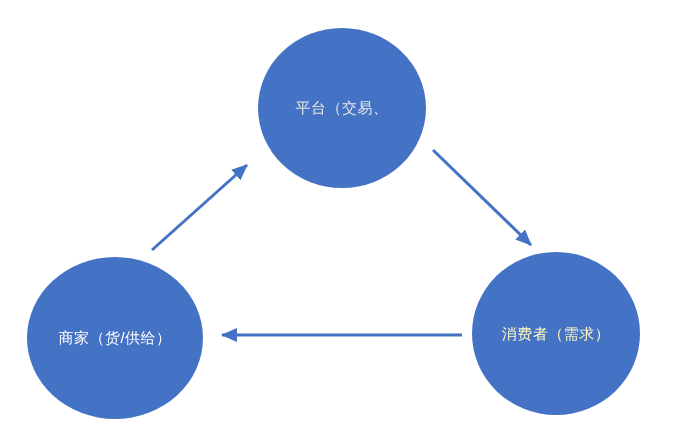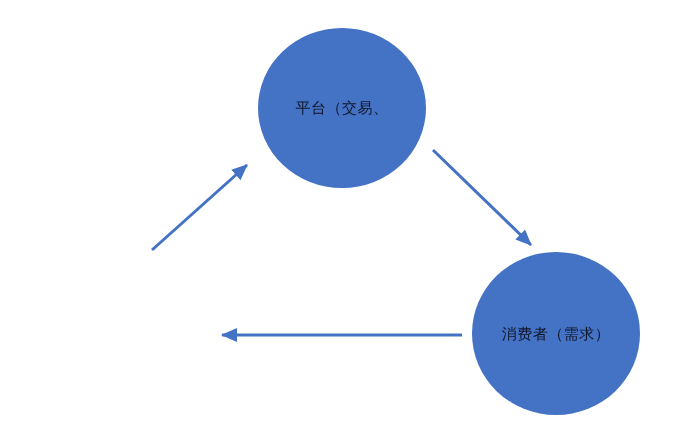--- a/index.html
+++ b/index.html
@@ -70,26 +70,31 @@
     <defs>
       <marker id="arrowhead" markerUnits="userSpaceOnUse" markerWidth="16" markerHeight="14" refX="15" refY="7" orient="auto">
         <polygon class="arrow-head" points="0,0 16,7 0,14" fill="#4472c4"></polygon>
       </marker>
     </defs>
     <line class="arrow-line" x1="152" y1="250" x2="247" y2="165" stroke="#4472c4" stroke-width="3" marker-end="url(#arrowhead)"></line>
     <line class="arrow-line" x1="433" y1="150" x2="531" y2="245" stroke="#4472c4" stroke-width="3" marker-end="url(#arrowhead)"></line>
     <line class="arrow-line" x1="462" y1="335" x2="222" y2="335" stroke="#4472c4" stroke-width="3" marker-end="url(#arrowhead)"></line>
   </svg>
 
-  <div class="node node-platform" style="background: rgb(68, 114, 196); color: #0f172a; align-items: center;">
+  <div class="node node-platform" style="background: rgb(68, 114, 196); color: #e5e5e5; align-items: center;">
     <div class="label">
       <span class="line">平台（交易、</span>
     </div>
   </div>
 
+  <div class="node node-merchant" style="background: rgb(68, 114, 196); color: rgb(255, 255, 255);">
+    <div class="label">
+      <span class="line">商家（货/供给）</span>
+    </div>
+  </div>
 
-  <div class="node node-consumer" style="background: rgb(68, 114, 196); color: #0f172a;">
+  <div class="node node-consumer" style="background: rgb(68, 114, 196); color: #fef9c3;">
     <div class="label">
       <span class="line">消费者（需求）</span>
     </div>
   </div>
 
 </div>
 
 </body></html>

